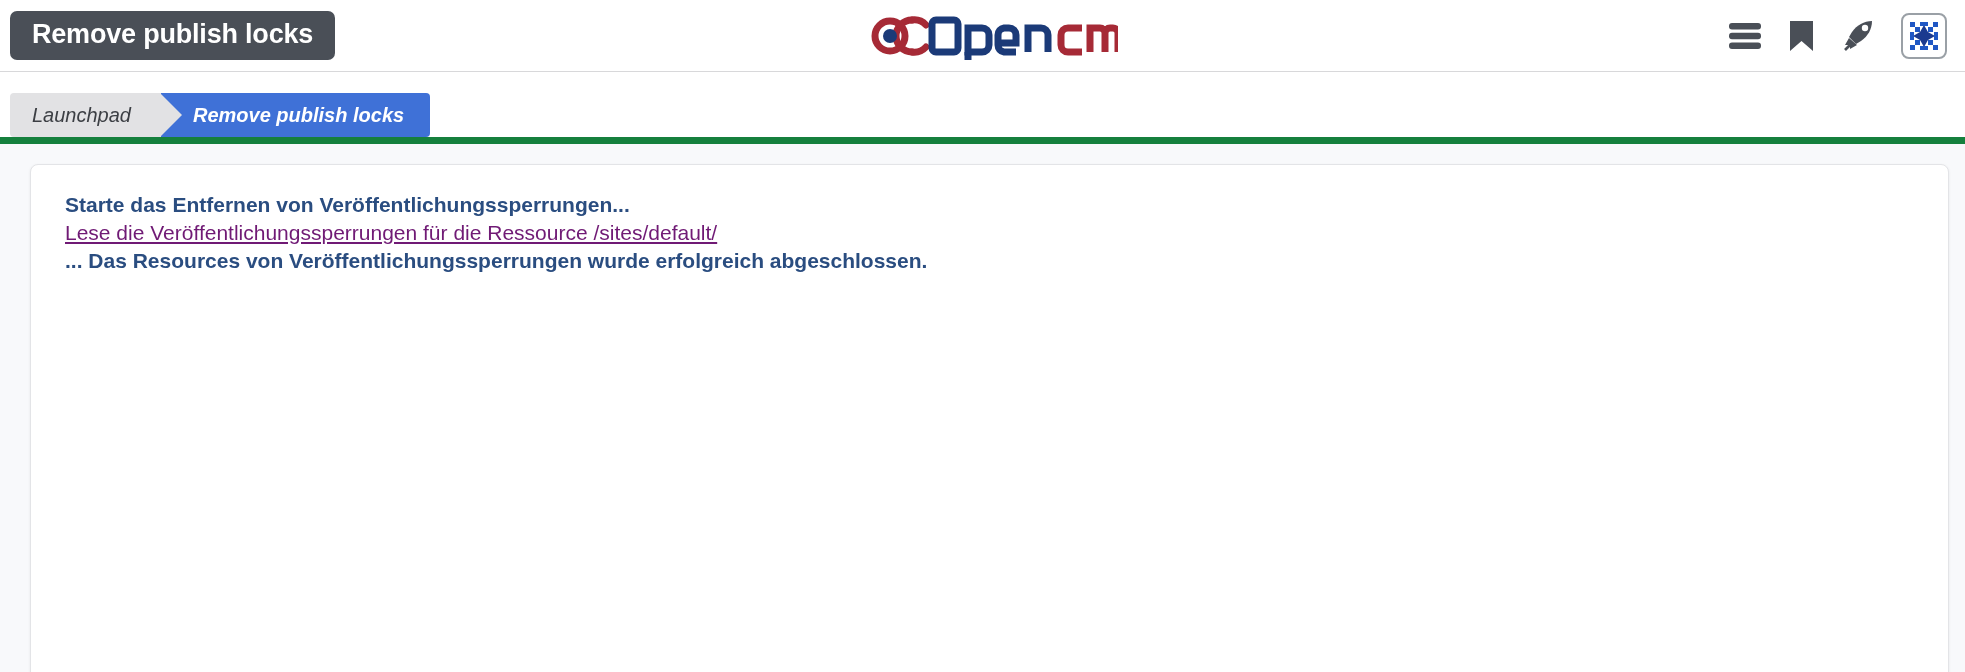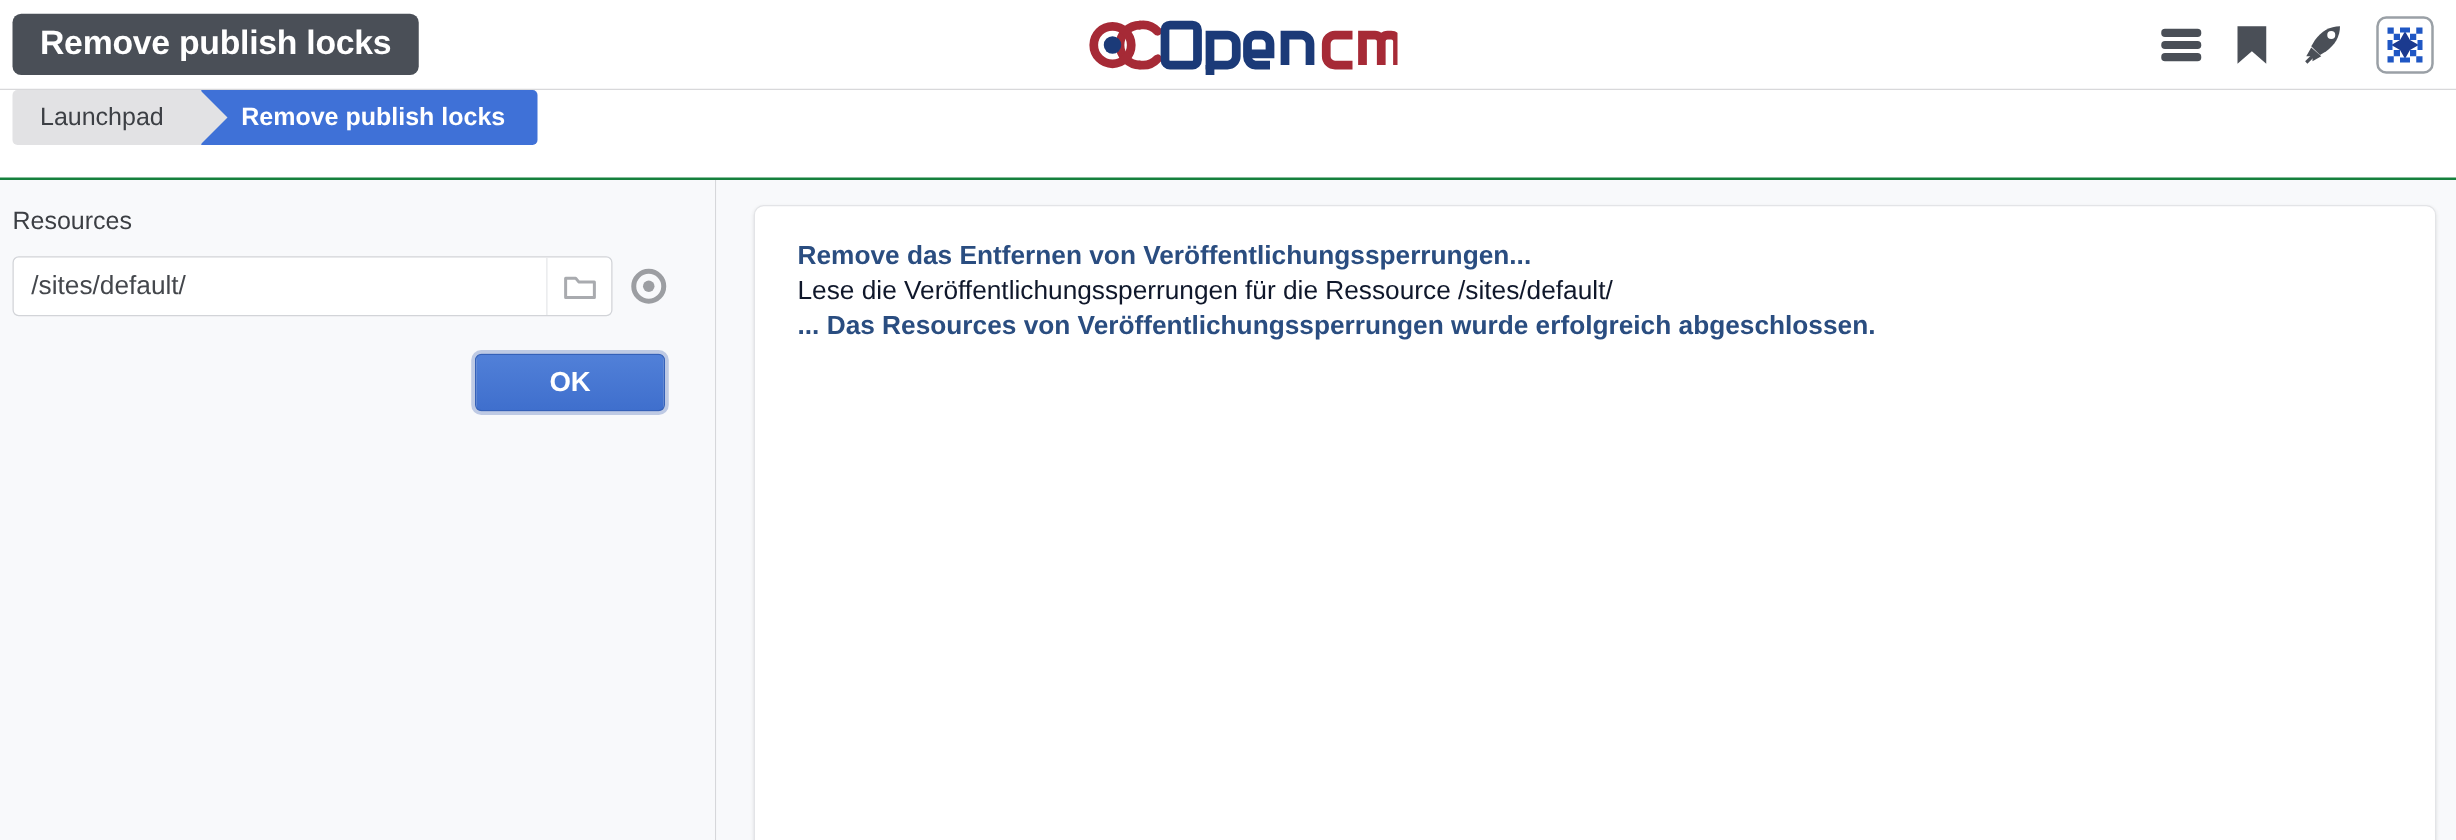--- a/index.html
+++ b/index.html
@@ -57,24 +57,25 @@
     border: 2px solid #9aa0a6;
     border-radius: 8px;
     background: #fff;
     display: flex; align-items: center; justify-content: center;
   }
 
   
   .crumbbar {
     height: 72px;
     background: #ffffff;
-    border-bottom: 2px solid #15803d;
-    display: flex;
-    align-items: flex-start;
+    border-bottom: 7px solid #15803d;
+    display: flex;
+    align-items: flex-end;
     padding-left: 10px;
+    font-style: italic;
   }
   .crumbs { display: flex; align-items: stretch; height: 44px; }
   .crumb {
     display: flex; align-items: center;
     font-size: 20px;
     position: relative;
     white-space: nowrap;
   }
   .crumb-first {
     background: #e2e2e4;
@@ -180,21 +181,21 @@
     box-shadow: 0 1px 3px rgba(0,0,0,0.07);
     height: 560px;
     padding: 26px 34px;
   }
   .rline {
     font-size: 21px;
     line-height: 1.33;
     white-space: nowrap;
   }
   .rline.bold { color: #2a4d80; font-weight: bold; }
-  .rline.muted { color: #0f172a; }
+  .rline.muted { color: #701a75; text-decoration: underline; }
 </style>
 </head>
 <body>
 
 <div class="header">
 
   <div class="app-title-chip">Remove publish locks</div>
 
   <div class="logo-wrap">
     <svg width="270" height="48" viewBox="0 0 270 48" aria-hidden="true">
@@ -265,45 +266,21 @@
 
 <div class="crumbbar">
   <div class="crumbs">
     <div class="crumb crumb-first">Launchpad</div>
     <div class="crumb crumb-active">Remove publish locks</div>
   </div>
 </div>
 
 <div class="body">
 
-  <div class="sidepanel">
-    <div class="field-label">Resources</div>
-
-    <div class="input-row">
-      <div class="text-input">
-        <span class="val" title="/sites/default/">/sites/default/</span>
-        <span class="folder-btn">
-          <svg width="26" height="22" viewBox="0 0 26 22">
-            <path d="M1.5 4.5 h8 l2.5 3 h12.5 v12.5 h-23 z" fill="none" stroke="#a9abaf" stroke-width="2.4" stroke-linejoin="round"></path>
-          </svg>
-        </span>
-      </div>
-      <span class="target-btn">
-        <svg width="30" height="30" viewBox="0 0 30 30">
-          <circle cx="15" cy="15" r="12" fill="none" stroke="#9c9ea2" stroke-width="4"></circle>
-          <circle cx="15" cy="15" r="4.6" fill="#9c9ea2"></circle>
-        </svg>
-      </span>
-    </div>
-
-    <div class="ok-row">
-      <div class="ok-btn">OK</div>
-    </div>
-  </div>
 
   <div class="mainarea">
     <div class="report-panel">
-      <div class="rline bold">Remove das Entfernen von Veröffentlichungssperrungen...</div>
+      <div class="rline bold">Starte das Entfernen von Veröffentlichungssperrungen...</div>
       <div class="rline muted">Lese die Veröffentlichungssperrungen für die Ressource /sites/default/</div>
       <div class="rline bold">... Das Resources von Veröffentlichungssperrungen wurde erfolgreich abgeschlossen.</div>
     </div>
   </div>
 </div>
 
 </body></html>

